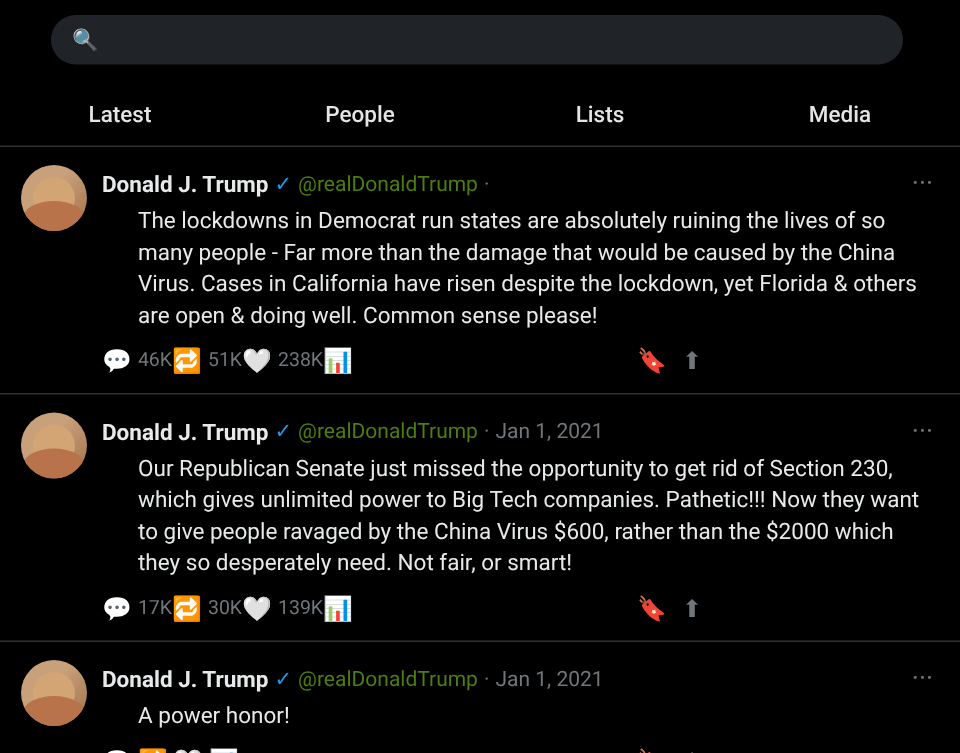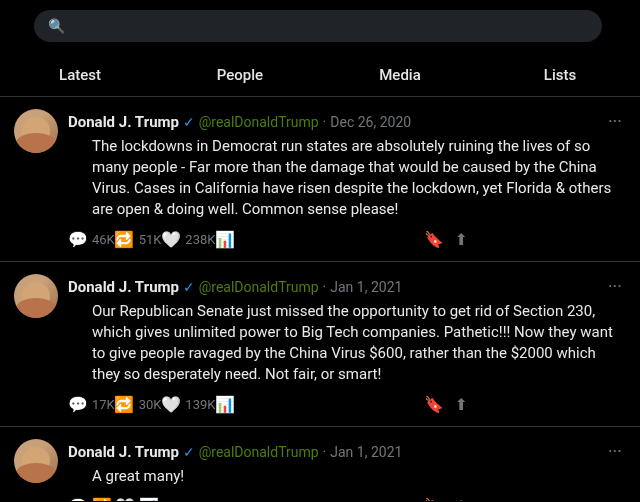--- a/index.html
+++ b/index.html
@@ -225,35 +225,34 @@
   <div class="search-bar">
     <span class="search-icon-wrap">🔍</span>
     <span class="search-text"></span>
   </div>
   <span class="more-btn"></span>
 </div>
 
 <div class="tabs">
   <div class="tab">Latest</div>
   <div class="tab">People</div>
+  <div class="tab">Lists</div>
   <div class="tab">Media</div>
-  <div class="tab">Lists</div>
 </div>
 
 <div class="tweet-list" id="tweet-list">
 <div class="tweet">
     <div class="avatar avatar-trump"></div>
     <div class="tweet-content">
       <div class="tweet-header">
         <div class="tweet-header-left">
           <span class="tweet-name">Donald J. Trump</span>
           <span class="verified-badge">✓</span>
           <span class="tweet-handle">@realDonaldTrump</span>
           <span class="dot-separator">·</span>
-          <span class="tweet-date">Dec 26, 2020</span>
         </div>
         <span class="more-icon">···</span>
       </div>
       <div class="tweet-text">The lockdowns in Democrat run states are absolutely ruining the lives of so many people - Far more than the damage that would be caused by the China Virus. Cases in California have risen despite the lockdown, yet Florida &amp; others are open &amp; doing well. Common sense please!</div>
       <div class="tweet-actions">
         <div class="action-group">
           <span class="action-icon">💬</span>
           <span class="action-count">46K</span>
         </div>
         <div class="action-group">
@@ -317,21 +316,21 @@
       <div class="tweet-header">
         <div class="tweet-header-left">
           <span class="tweet-name">Donald J. Trump</span>
           <span class="verified-badge">✓</span>
           <span class="tweet-handle">@realDonaldTrump</span>
           <span class="dot-separator">·</span>
           <span class="tweet-date">Jan 1, 2021</span>
         </div>
         <span class="more-icon">···</span>
       </div>
-      <div class="tweet-text">A great many!</div>
+      <div class="tweet-text">A power honor!</div>
       <div class="tweet-actions">
         <div class="action-group">
           <span class="action-icon">💬</span>
           <span class="action-count"></span>
         </div>
         <div class="action-group">
           <span class="action-icon">🔁</span>
           <span class="action-count"></span>
         </div>
         <div class="action-group">

